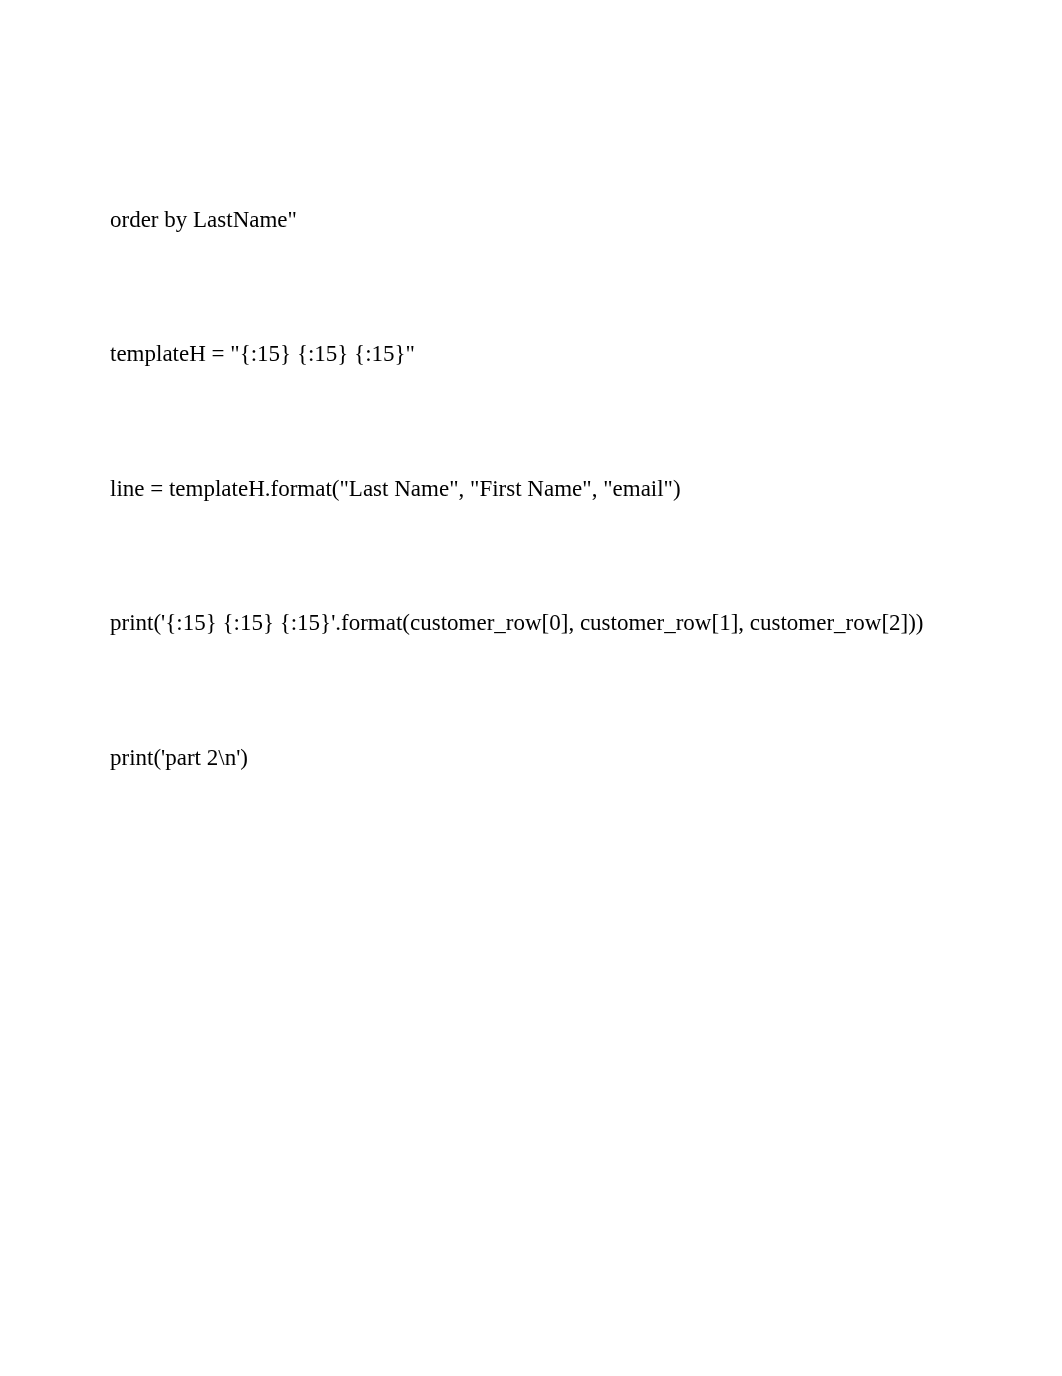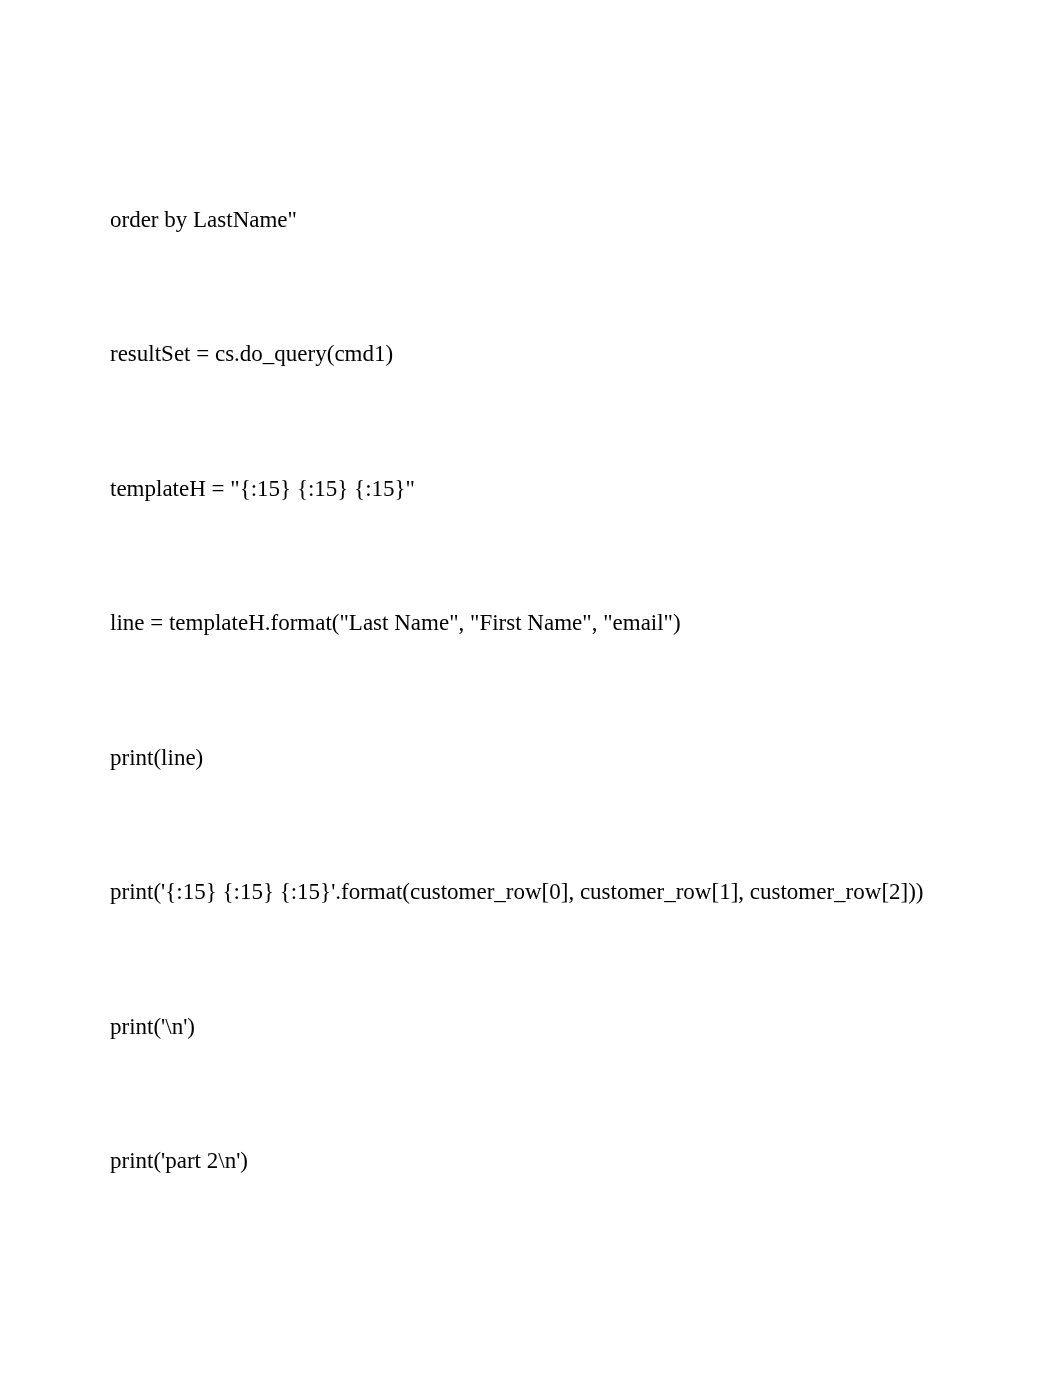--- a/index.html
+++ b/index.html
@@ -23,26 +23,23 @@
     }
     .line {
       display: block;
     }
   </style>
 </head>
 <body>
 
 <div class="code-block">
   <span class="line">order by LastName"</span>
-  <span class="line">resultSet = cs.do_query(cmd1)</span>
   <span class="line">templateH = "{:15} {:15} {:15}"</span>
   <span class="line">line = templateH.format("Last Name", "First Name", "email")</span>
-  <span class="line">print(line)</span>
   <span class="line">print('{:15} {:15} {:15}'.format(customer_row[0], customer_row[1], customer_row[2]))</span>
-  <span class="line">print('\n')</span>
   <span class="line">print('part 2\n')</span>
   
   
   
   
   
   
   
   
   

